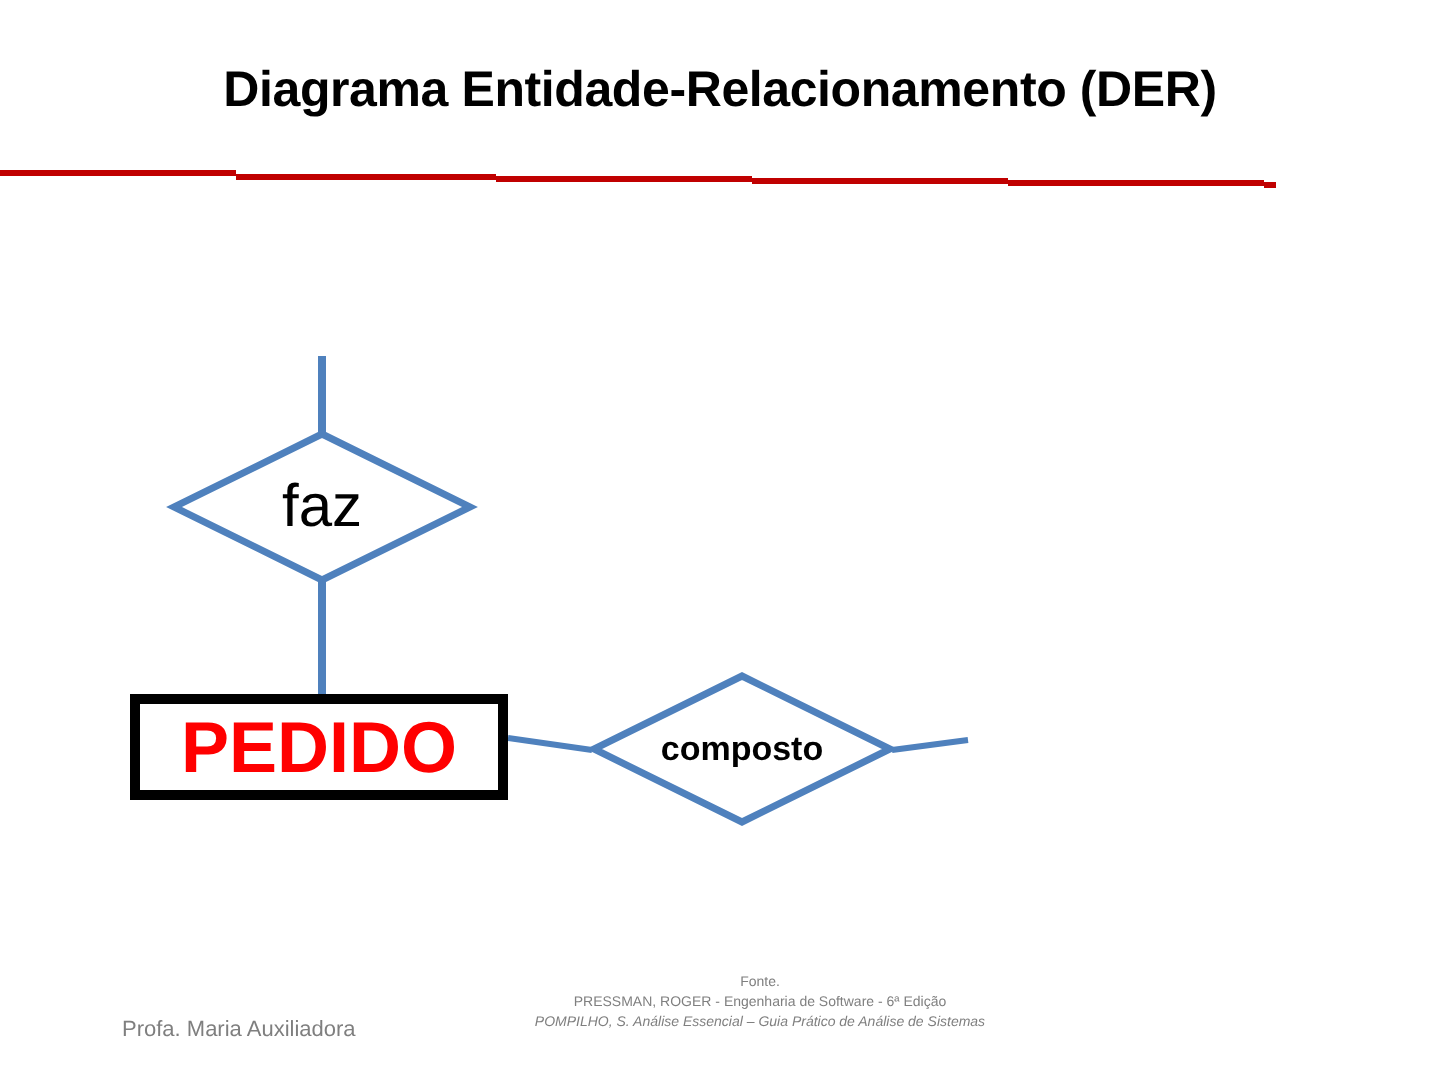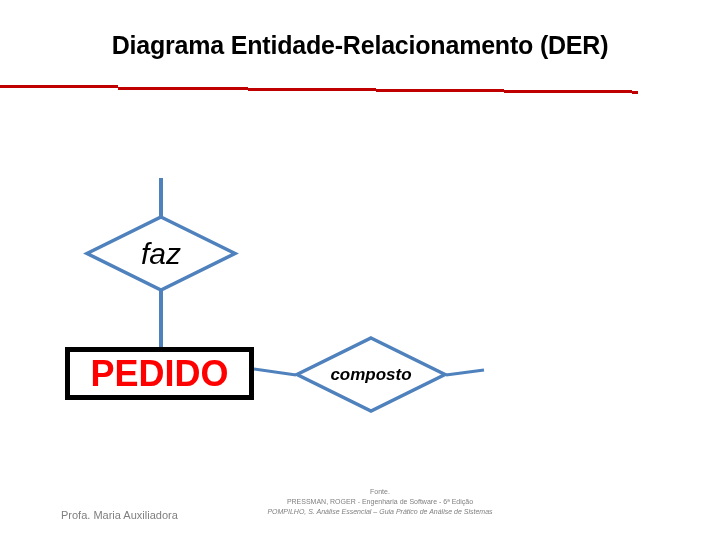--- a/index.html
+++ b/index.html
@@ -88,21 +88,20 @@
     font-size: 36px;
   }
   #entity-produto {
     left: 483px; top: 347px;  width: 207px; height: 53px;
     font-size: 27px;
   }
 
   
   .relationship {
     position: absolute;
-    font-style: italic;
   }
   .relationship svg {
     position: absolute;
     left: 0;
     top: 0;
     overflow: visible;
   }
   .rel-label {
     position: absolute;
     left: 0;

